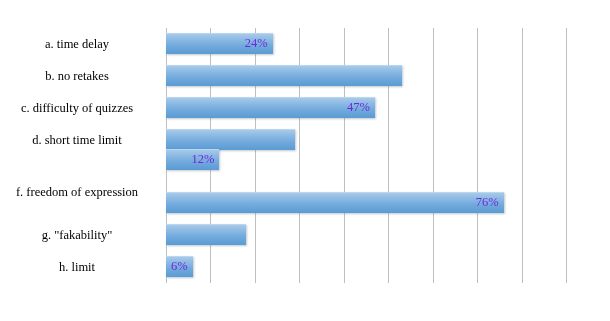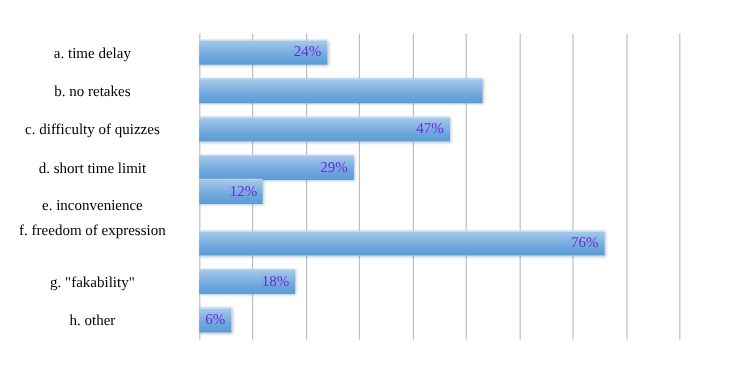--- a/index.html
+++ b/index.html
@@ -95,24 +95,23 @@
 </head>
 <body>
 
 <div id="chart-root">
 
   <div id="category-axis">
       <div class="cat-label" style="top: 8.9375px;">a. time delay</div>
       <div class="cat-label" style="top: 40.8125px; margin-left: 14px;">b. no retakes</div>
       <div class="cat-label" style="top: 72.6875px;">c. difficulty of quizzes</div>
       <div class="cat-label" style="top: 104.562px;">d. short time limit</div>
-      <div class="cat-label" style="top: 136.438px;">e. inconvenience</div>
       <div class="cat-label" style="top: 157px;">f. freedom of expression</div>
       <div class="cat-label" style="top: 200.188px;">g. "fakability"</div>
-      <div class="cat-label" style="top: 232.062px;">h. other</div>
+      <div class="cat-label" style="top: 232.062px;">h. limit</div>
     </div>
 
   <div id="plot-area">
       <div class="gridline" style="left: 0px;"></div>
       <div class="gridline" style="left: 44.4444px;"></div>
       <div class="gridline" style="left: 88.8889px;"></div>
       <div class="gridline" style="left: 133.333px;"></div>
       <div class="gridline" style="left: 177.778px;"></div>
       <div class="gridline" style="left: 222.222px;"></div>
       <div class="gridline" style="left: 266.667px;"></div>
@@ -125,33 +124,31 @@
       </div>
       <div class="bar-row" style="top: 31.875px;">
         <div class="bar" style="width: 235.556px;"></div>
       </div>
       <div class="bar-row" style="top: 63.75px;">
         <div class="bar" style="width: 208.889px;"></div>
         <div class="bar-value" style="left: 0px; width: 208.889px;">47%</div>
       </div>
       <div class="bar-row" style="top: 95.625px;">
         <div class="bar" style="width: 128.889px;"></div>
-        <div class="bar-value" style="left: 0px; width: 128.889px;">29%</div>
       </div>
       <div class="bar-row" style="top: 116px;">
         <div class="bar" style="width: 53.3333px;"></div>
         <div class="bar-value" style="left: 0px; width: 53.3333px;">12%</div>
       </div>
       <div class="bar-row" style="top: 159.375px;">
         <div class="bar" style="width: 337.778px;"></div>
         <div class="bar-value" style="left: 0px; width: 337.778px; border-radius: 10px;">76%</div>
       </div>
       <div class="bar-row" style="top: 191.25px;">
         <div class="bar" style="width: 80px;"></div>
-        <div class="bar-value" style="left: 0px; width: 80px;">18%</div>
       </div>
       <div class="bar-row" style="top: 223.125px;">
         <div class="bar" style="width: 26.6667px;"></div>
         <div class="bar-value" style="left: 0px; width: 26.6667px;">6%</div>
       </div>
     </div>
 
 </div>
 
 </body></html>

